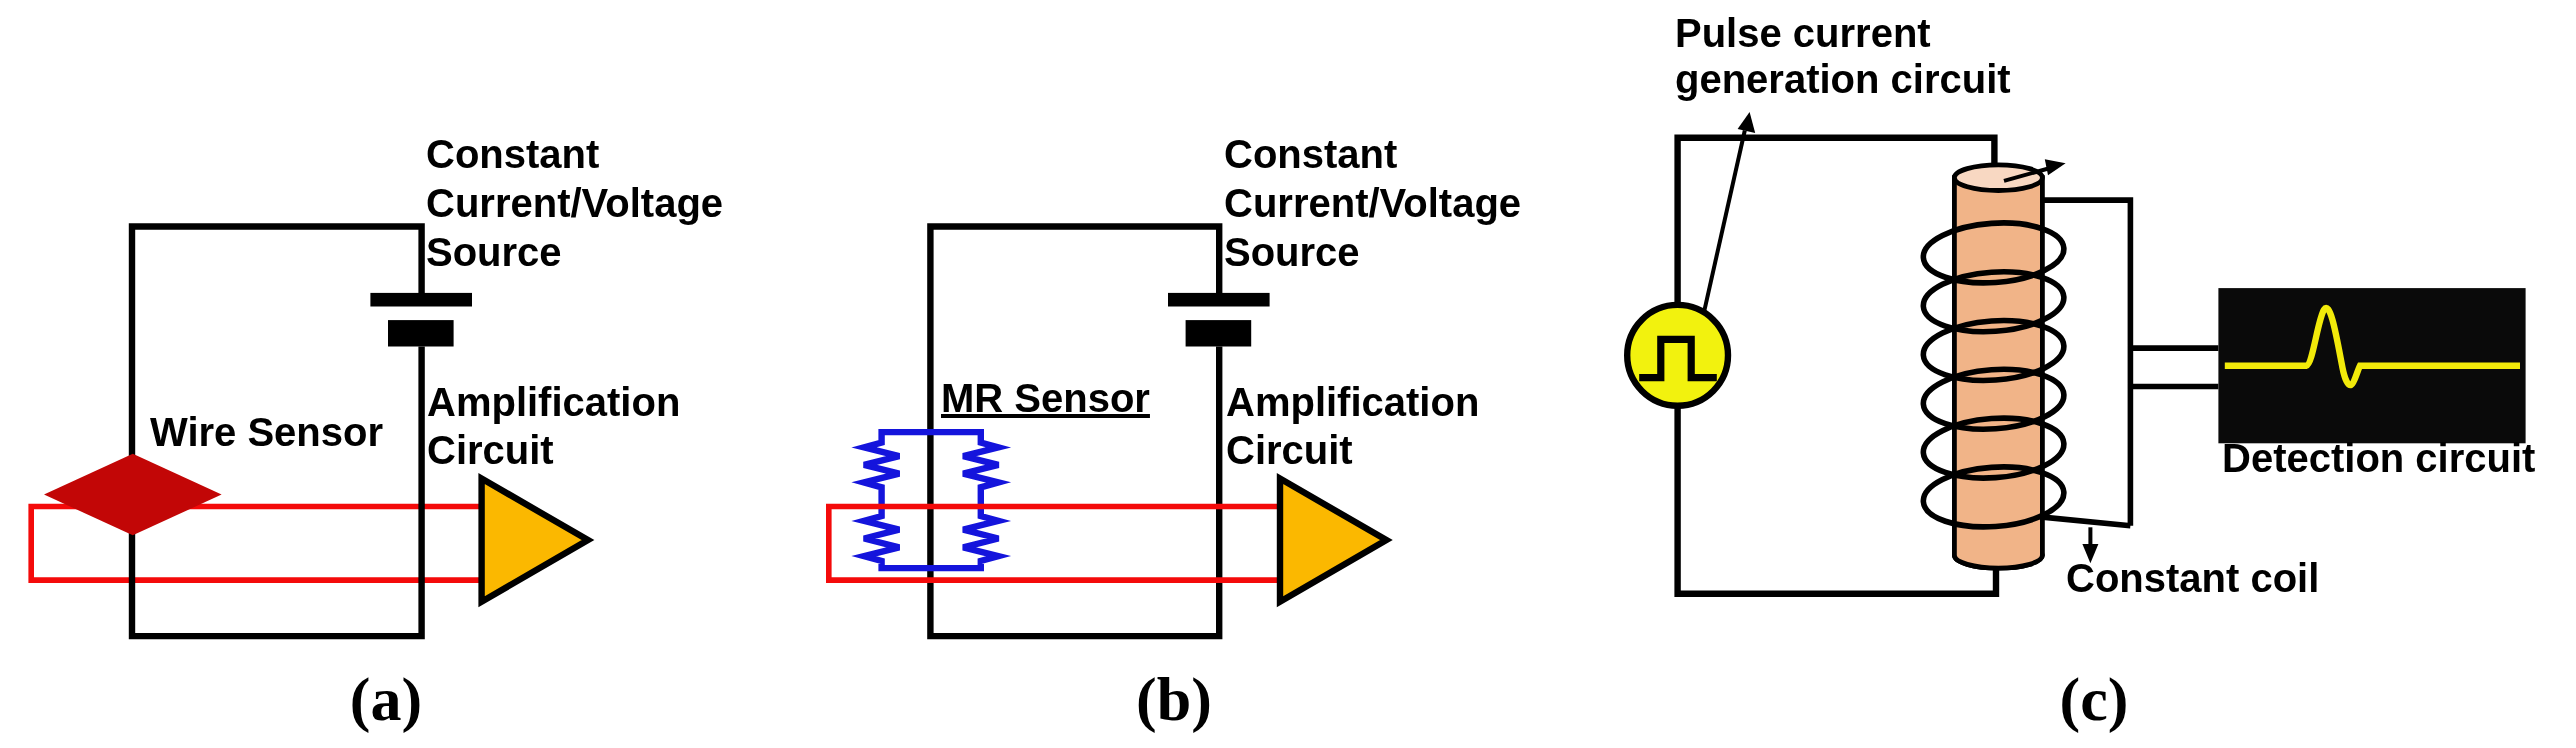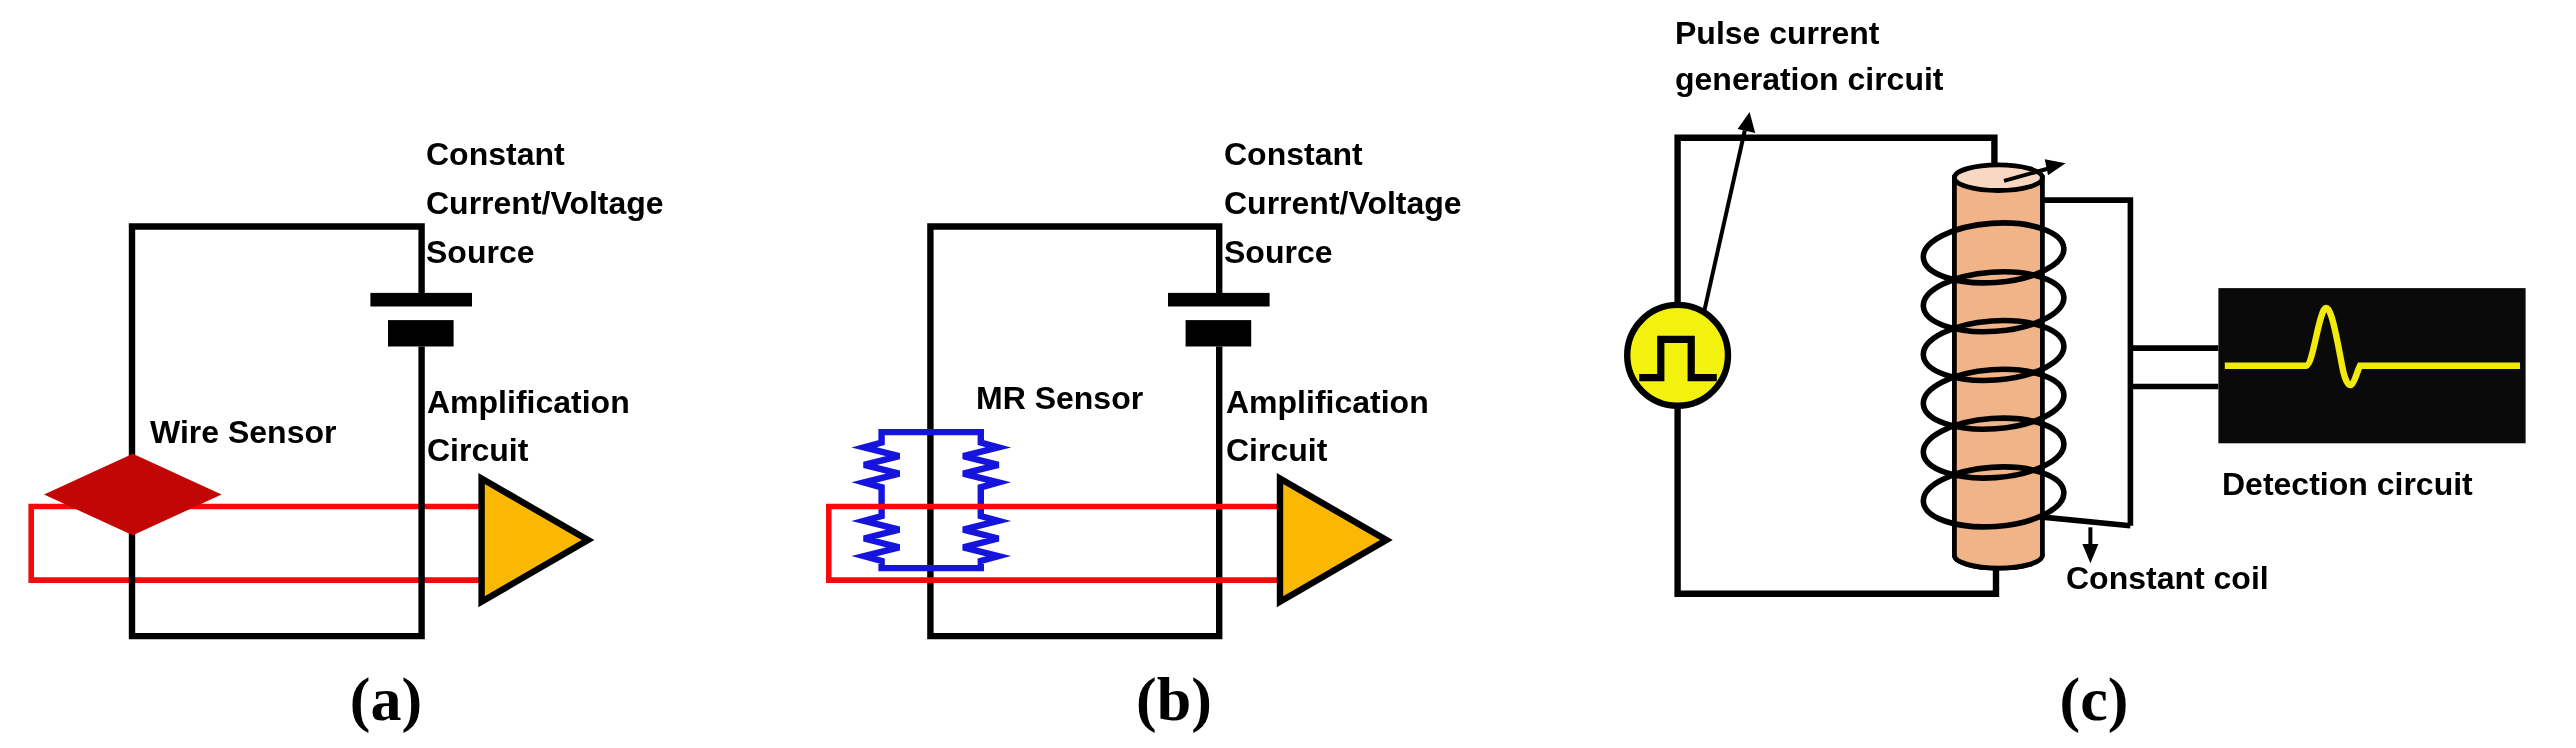--- a/index.html
+++ b/index.html
@@ -1,19 +1,19 @@
 <!DOCTYPE html>
 <html style="--c-line_black: #000000; --c-wire_red: #F40A0A; --c-hall_red: #C20606; --c-amp_amber: #FBB800; --c-pulse_yellow: #F2F20E; --c-cylinder_tan: #F1B488; --c-cylinder_tan_light: #F8D8C2; --c-mr_blue: #1414DC; --c-scope_bg: #0A0A0A; --c-scope_trace: #F2EA0A;font-size:12.8px"><head>
 <meta charset="utf-8">
 <style>
   html,body{margin:0;padding:0;background:#ffffff;}
   #canvas{position:relative;width:2576px;height:749px;background:#ffffff;overflow:hidden;
           font-family:"Liberation Sans",sans-serif;}
   #diagram-svg{position:absolute;left:0;top:0;}
-  .lbl{position:absolute;color:#000;font-weight:bold;font-size:32px;line-height:48px;
+  .lbl{position:absolute;color:#000;font-weight:bold;font-size:40px;line-height:48px;
        white-space:pre-line;letter-spacing:0px;}
   .lbl-source{line-height:49px;}
   .caption{position:absolute;top:664px;width:176px;text-align:center;color:#000;
            font-family:"Liberation Serif",serif;font-weight:bold;font-size:62px;}
   
   .k   {stroke:var(--c-line_black,#000);stroke-width:8;fill:none;}
   .k7  {stroke:var(--c-line_black,#000);stroke-width:7;fill:none;}
   .thin{stroke:var(--c-line_black,#000);stroke-width:5;fill:none;}
   .fillk{fill:var(--c-line_black,#000);stroke:none;}
   .red {stroke:var(--c-wire_red,#F40A0A);stroke-width:7;fill:none;}
@@ -98,25 +98,25 @@
 Current/Voltage
 Source</div>
   <div class="lbl" style="left:150px;top:408px;">Wire Sensor</div>
   <div class="lbl" style="left:427px;top:378px;">Amplification
 Circuit</div>
   <div class="caption" style="left:298px;">(a)</div>
 
   <div class="lbl lbl-source" style="left:1224px;top:130px;">Constant
 Current/Voltage
 Source</div>
-  <div class="lbl" style="left:976px;top:374px;">MR Sensor</div>
+  <div class="lbl" style="left:941px;top:374px;text-decoration:underline;">MR Sensor</div>
   <div class="lbl" style="left:1226px;top:378px;">Amplification
 Circuit</div>
   <div class="caption" style="left:1086px;">(b)</div>
 
   <div class="lbl" style="left:1675px;top:9.6px;line-height:46px;">Pulse current
 generation circuit</div>
-  <div class="lbl" style="left:2222px;top:460px;">Detection circuit</div>
+  <div class="lbl" style="left:2222px;top:434px;">Detection circuit</div>
   <div class="lbl" style="left:2066px;top:554px;">Constant coil</div>
   <div class="caption" style="left:2006px;">(c)</div>
 
 </div>
 
 
 </body></html>

